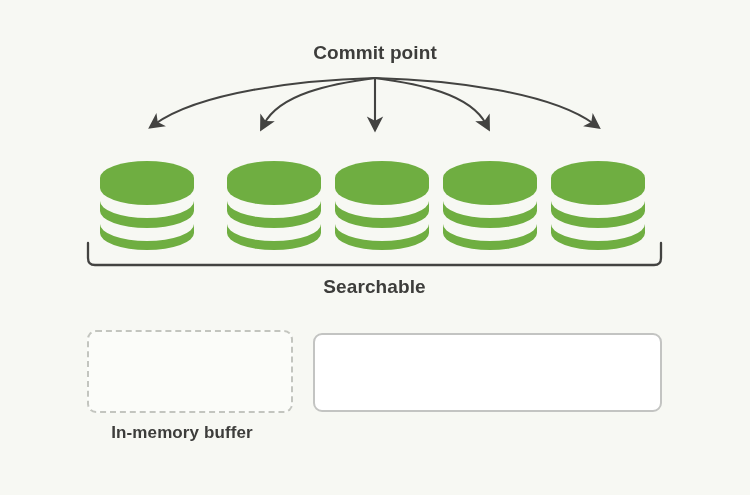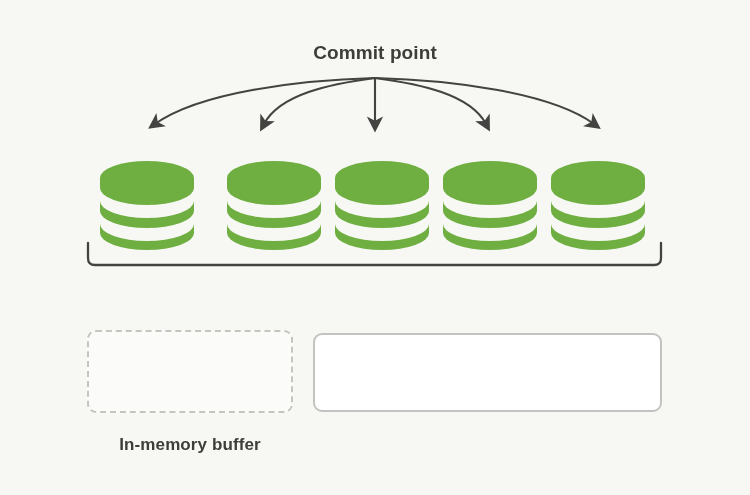--- a/index.html
+++ b/index.html
@@ -32,25 +32,24 @@
     top: 42px;
     font-size: 19px;
   }
   #searchable-label {
     left: 87px;
     width: 575px;
     top: 276px;
     font-size: 19px;
   }
   #inmem-label {
-    left: 87px;
+    left: 79px;
     width: 206px;
     top: 423px;
     font-size: 17px;
-    margin-top: 12px;
   }
   #translog-label {
     left: 313px;
     width: 349px;
     top: 423px;
     font-size: 17px;
   }
   svg.layer {
     position: absolute;
     left: 0;
@@ -127,20 +126,21 @@
       <g>
         <path d="M551,178 a47,17 0 0 1 94,0 v10 a47,17 0 0 1 -94,0 z"></path>
         <path d="M551,201 a47,17 0 0 0 94,0 v10 a47,17 0 0 1 -94,0 z"></path>
         <path d="M551,224 a47,17 0 0 0 94,0 v9 a47,17 0 0 1 -94,0 z"></path>
       </g>
     </g>
 
     <path d="M88,243 L88,258 Q88,265 95,265 L654,265 Q661,265 661,258 L661,243" fill="none" stroke="#434341" stroke-width="2.3" stroke-linecap="round" stroke-linejoin="round"></path>
   </svg>
 
+  <div class="label" id="searchable-label">Searchable</div>
 
   <div class="box" id="inmemory-buffer-box"></div>
 
   <div class="box" id="translog-box"></div>
 
   <div class="label" id="inmem-label">In-memory buffer</div>
 
 
 </div>
 

